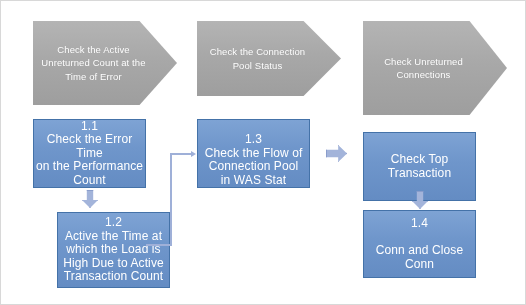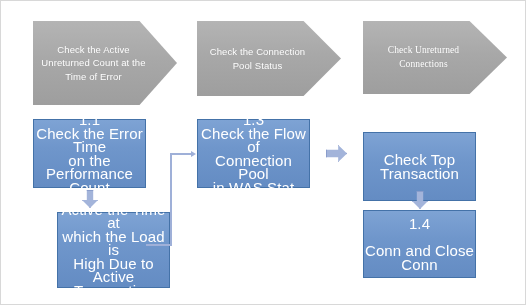--- a/index.html
+++ b/index.html
@@ -40,21 +40,21 @@
   }
 
   
   .pbox{
     position:absolute;
     color:#ffffff;
     display:flex;
     align-items:center;
     justify-content:center;
     text-align:center;
-    font-size:15px;
+    font-size:12px;
     line-height:13.5px;
     letter-spacing:.1px;
     box-sizing:border-box;
     border:1px solid #4472a8;
     background:linear-gradient(to bottom,#7ea3d4 0%,#6f96cb 42%,#648cc3 100%);
   }
   .pbox .btext{display:block;}
   .num{display:block;}
 
   
@@ -98,21 +98,21 @@
     </span>
   </div>
 
   <div class="chevron" style="left:196px; top:20px; width:144px; height:75px;text-align:center;">
     <span class="ctext">
       <span>Check the Connection</span><br>
       <span>Pool Status</span>
     </span>
   </div>
 
-  <div class="chevron" style="left:362px; top:20px; width:144px; height:73px;font-family:Liberation Serif, serif;">
+  <div class="chevron" style="left:362px; top:20px; width:144px; height:94px;">
     <span class="ctext">
       <span>Check Unreturned</span><br>
       <span>Connections</span>
     </span>
   </div>
 
   <div class="pbox" style="left:32px; top:118px; width:113px; height:69px;">
     <span class="btext">
       <span class="num">1.1</span>
       <span>Check the Error Time</span><br>
@@ -131,21 +131,21 @@
       <span>High Due to Active</span><br>
       <span>Transaction Count</span>
     </span>
   </div>
 
   <div class="conn conn-h" style="left:145px; top:243px; width:26px;"></div>
   <div class="conn conn-v" style="left:169px; top:152px; height:93px;"></div>
   <div class="conn conn-h" style="left:169px; top:152px; width:22px;"></div>
   <div class="conn-head" style="left:190px; top:149.5px;"></div>
 
-  <div class="pbox" style="left:196px; top:118px; width:113px; height:69px;">
+  <div class="pbox" style="left:196px; top:118px; width:113px; height:69px;align-items:flex-end;">
     <span class="btext">
       <span class="num">1.3</span>
       <span>Check the Flow of</span><br>
       <span>Connection Pool</span><br>
       <span>in WAS Stat</span>
     </span>
   </div>
 
   <div class="barrow right" style="left:325px; top:144px; width:21px; height:17px;"></div>
 

